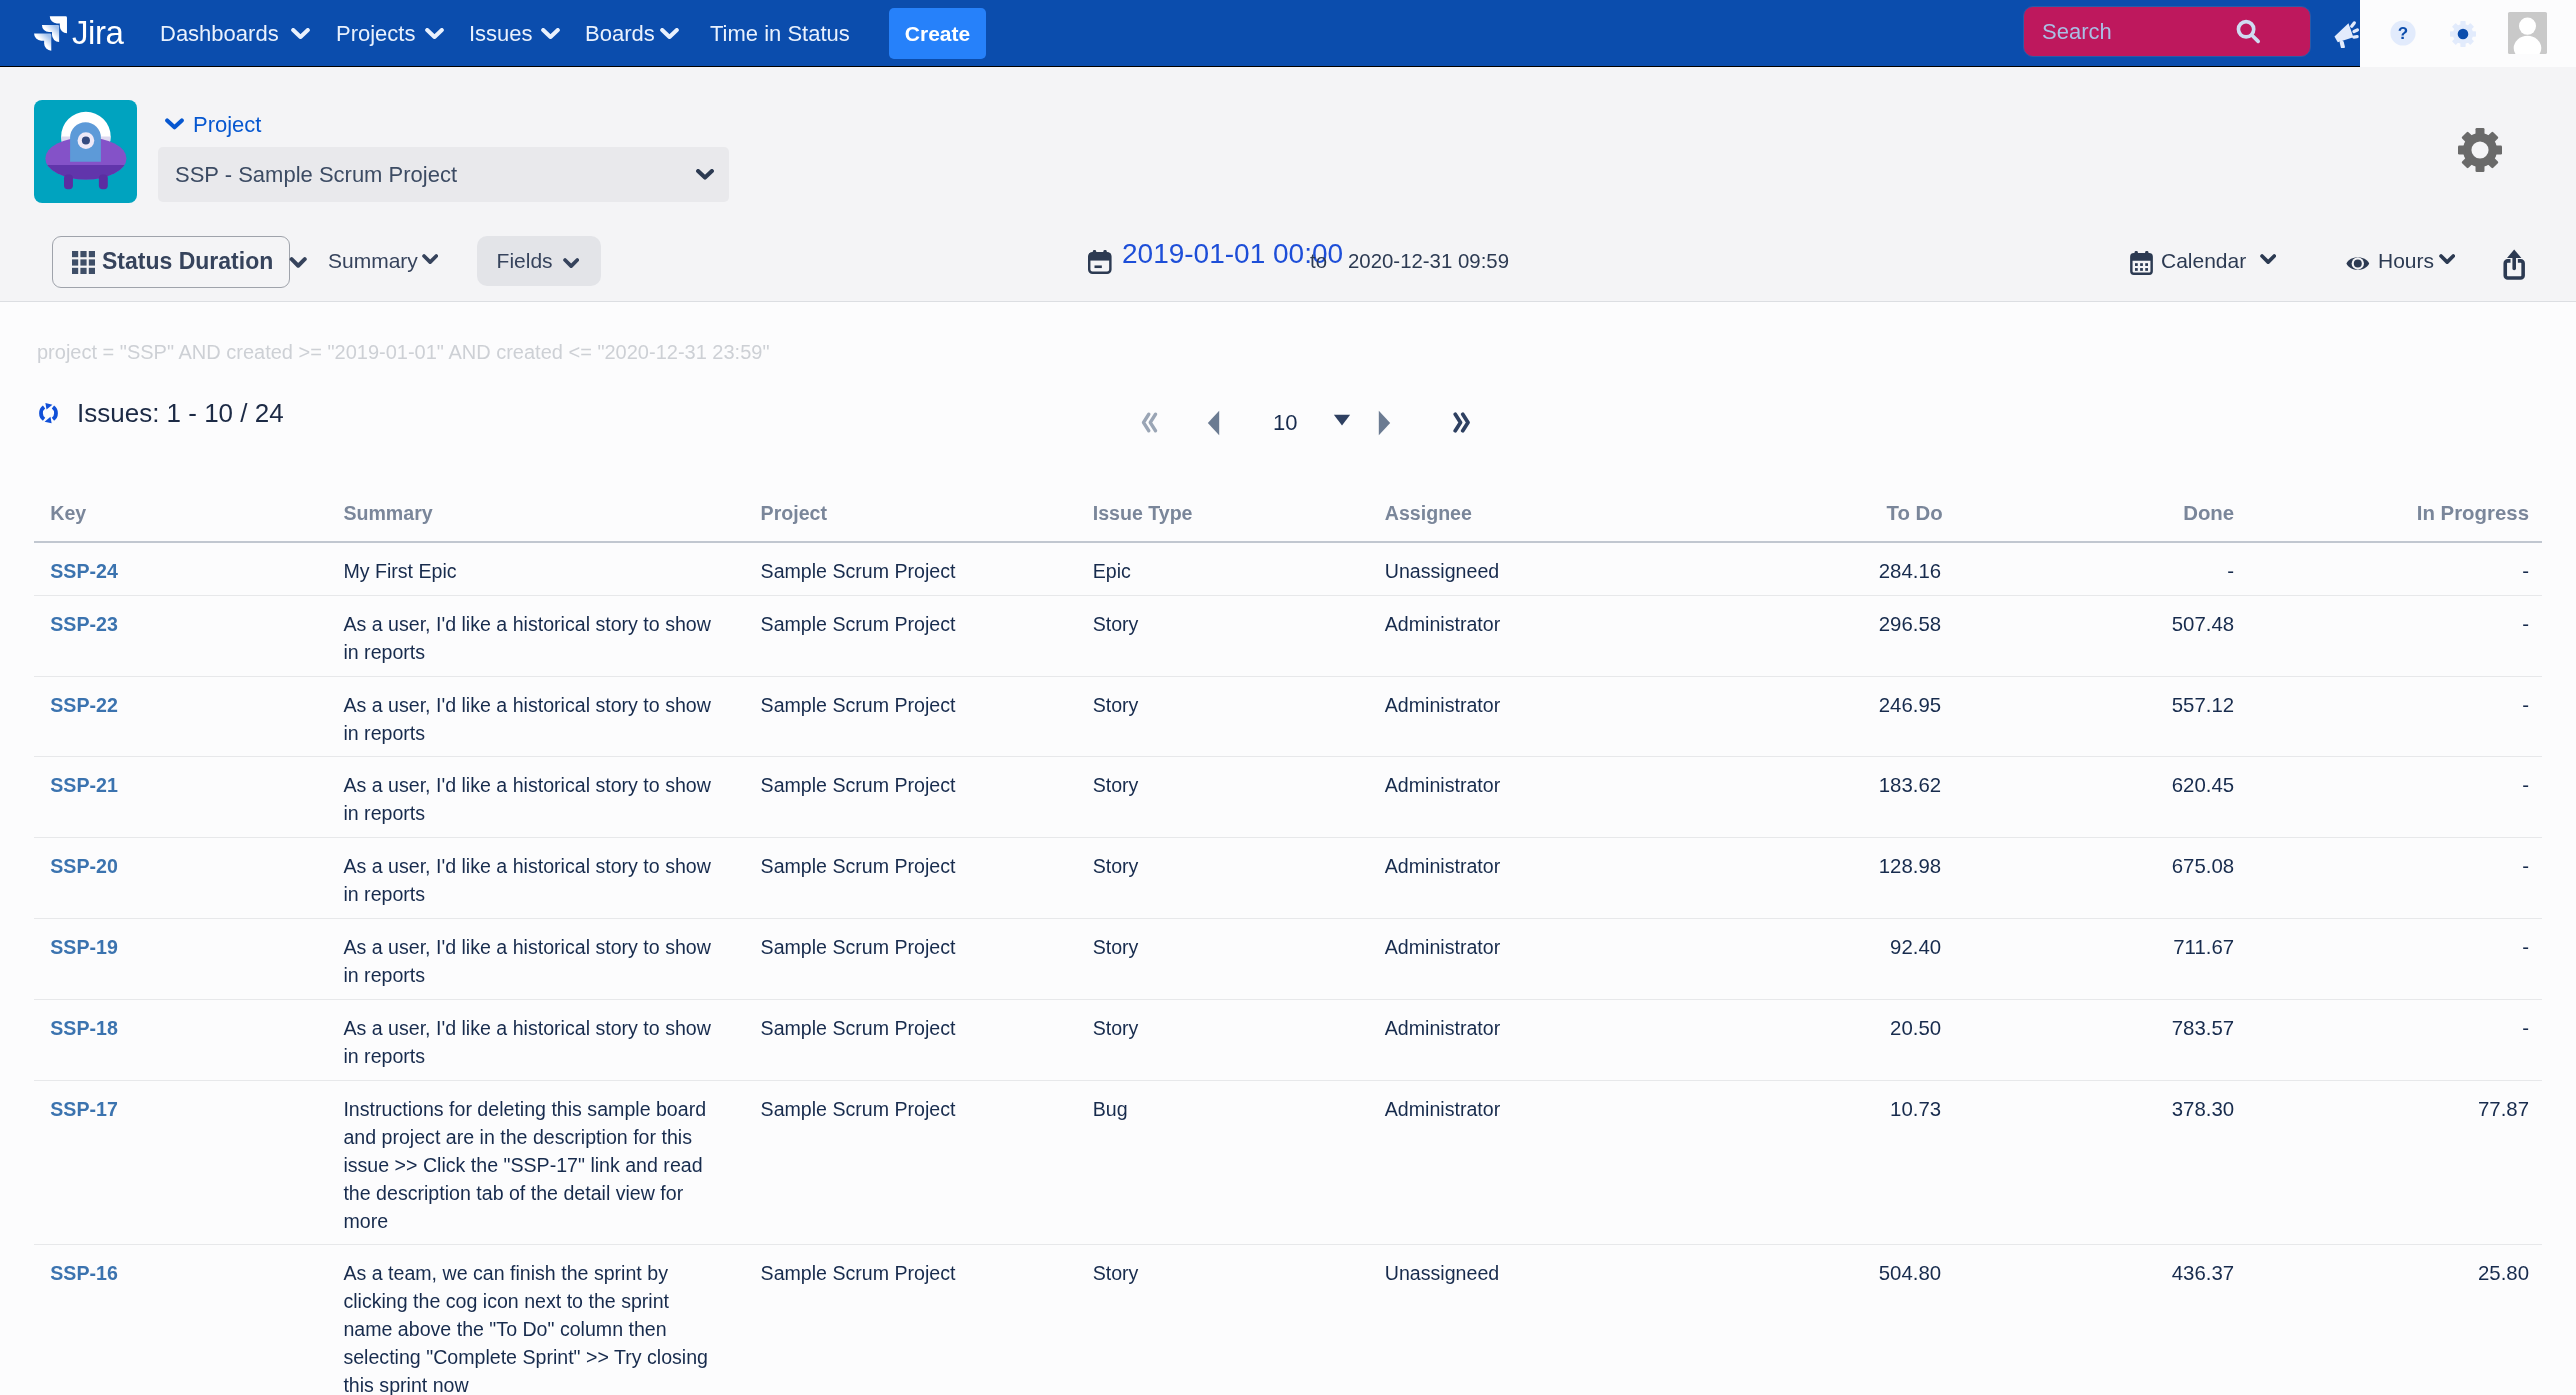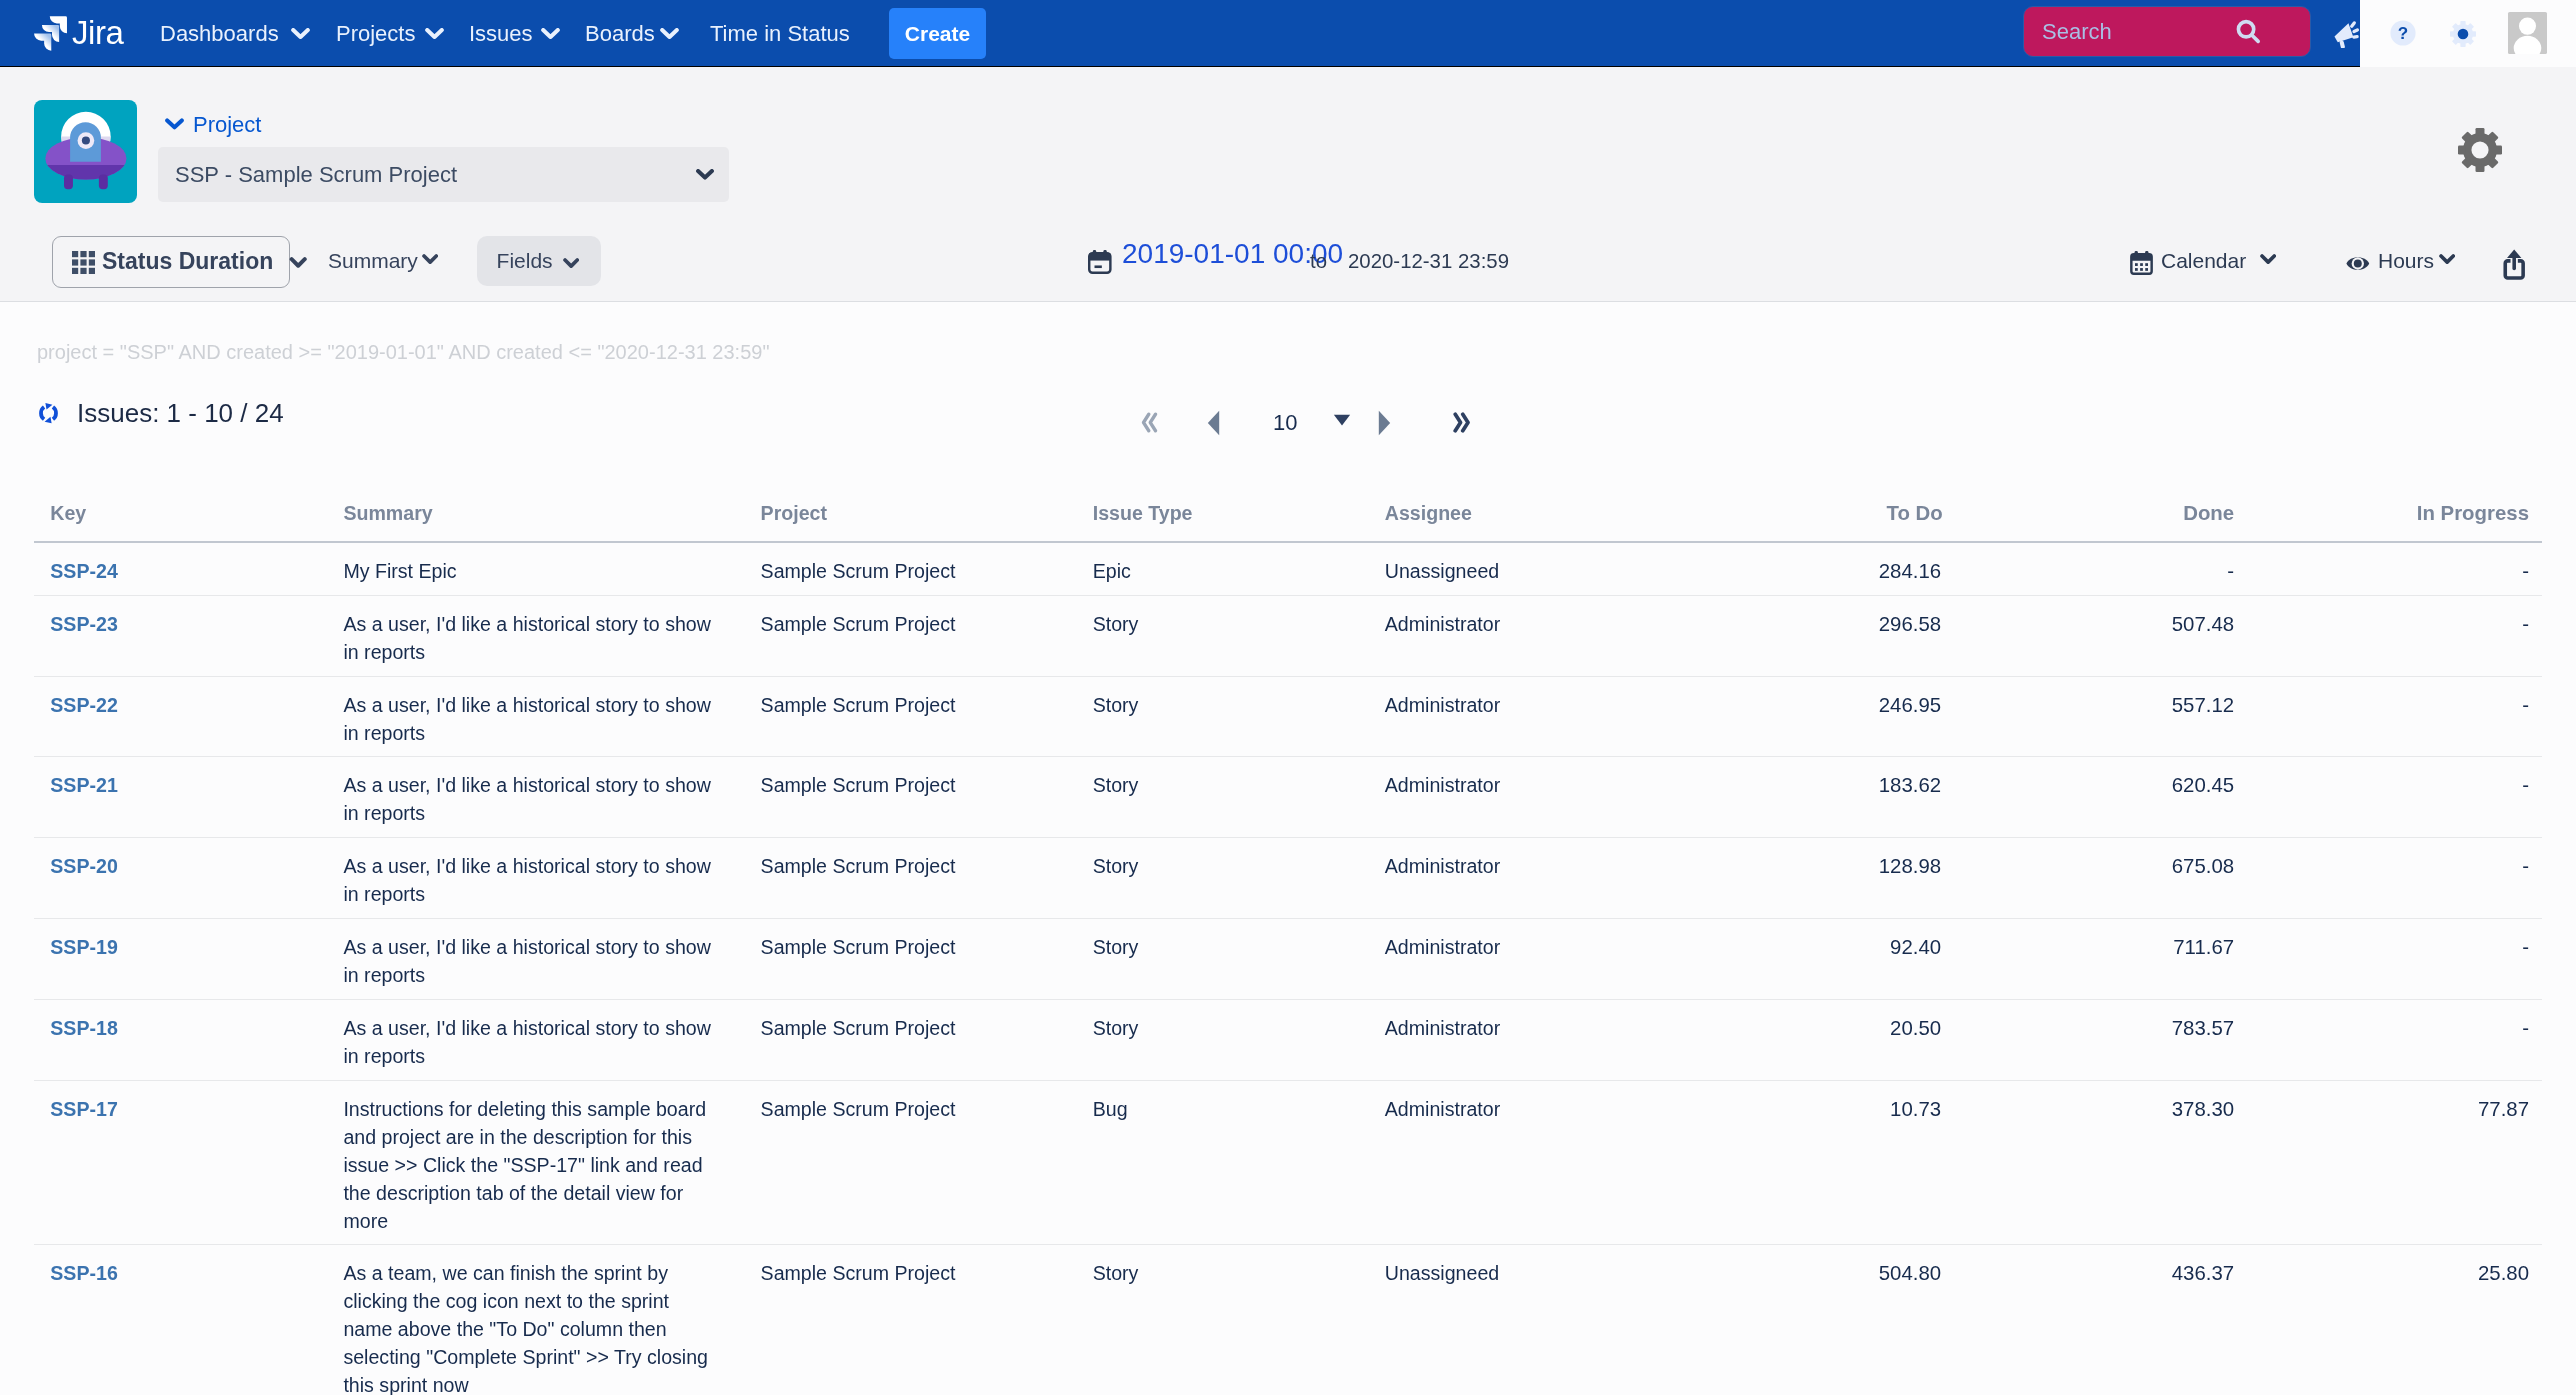--- a/index.html
+++ b/index.html
@@ -209,21 +209,21 @@
 
   <svg class="abs" style="left:1088px;top:183px" width="23.6" height="24.4" viewBox="0 0 29 30">
     <rect x="1.5" y="4" width="26" height="24" rx="4" fill="none" stroke="#2c3a52" stroke-width="3"></rect>
     <rect x="1.5" y="4" width="26" height="9" fill="#2c3a52"></rect>
     <rect x="6" y="0" width="4" height="8" rx="1.5" fill="#2c3a52"></rect>
     <rect x="19" y="0" width="4" height="8" rx="1.5" fill="#2c3a52"></rect>
     <rect x="8" y="19" width="9" height="3.2" fill="#2c3a52"></rect>
   </svg>
   <div class="tbtxt" style="left:1122px;top:175px;color:#1d4ed8;font-size:28px">2019-01-01 00:00</div>
   <div class="tbtxt" style="left:1310px;top:182px;color:#2c3a52;font-size:20.4px">to</div>
-  <div class="tbtxt" style="left:1348px;top:182px;color:#2c3a52;font-size:20.4px">2020-12-31 23:59</div>
+  <div class="tbtxt" style="left:1348px;top:182px;color:#2c3a52;font-size:20.4px">2020-12-31 09:59</div>
 
   <svg class="abs" style="left:2130px;top:184px" width="23" height="24.4" viewBox="0 0 28 30">
     <rect x="1.5" y="4" width="25" height="24" rx="3" fill="none" stroke="#2c3a52" stroke-width="3"></rect>
     <rect x="1.5" y="4" width="25" height="8" fill="#2c3a52"></rect>
     <rect x="5.5" y="0" width="4" height="7" rx="1.5" fill="#2c3a52"></rect>
     <rect x="18.5" y="0" width="4" height="7" rx="1.5" fill="#2c3a52"></rect>
     <g fill="#2c3a52">
       <rect x="6" y="15" width="3.4" height="3.4"></rect>
         <rect x="12.3" y="15" width="3.4" height="3.4"></rect>
         <rect x="18.6" y="15" width="3.4" height="3.4"></rect>

